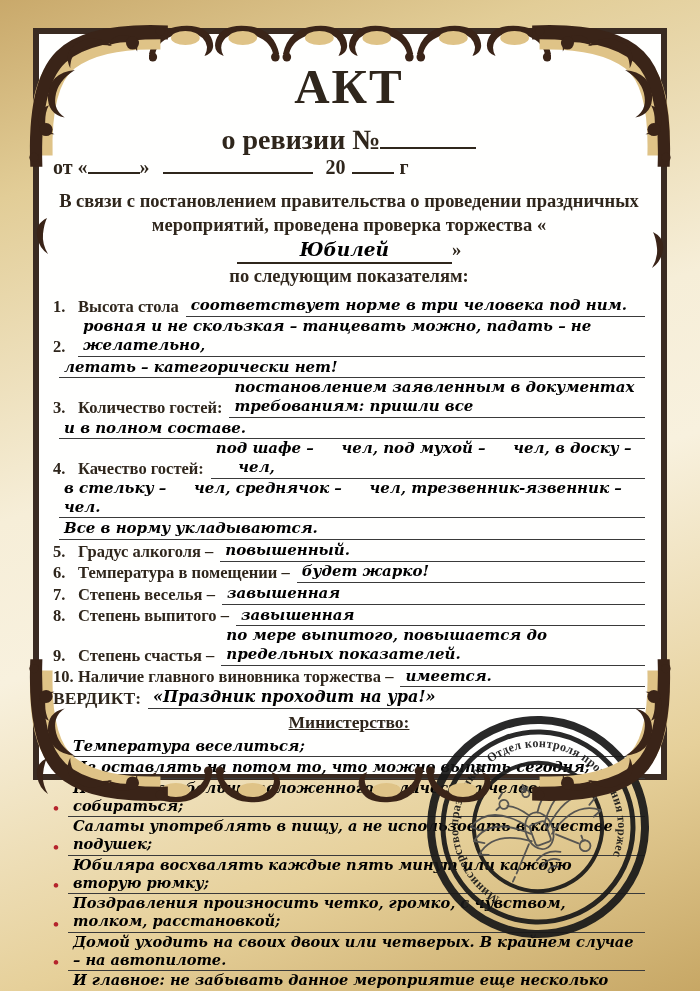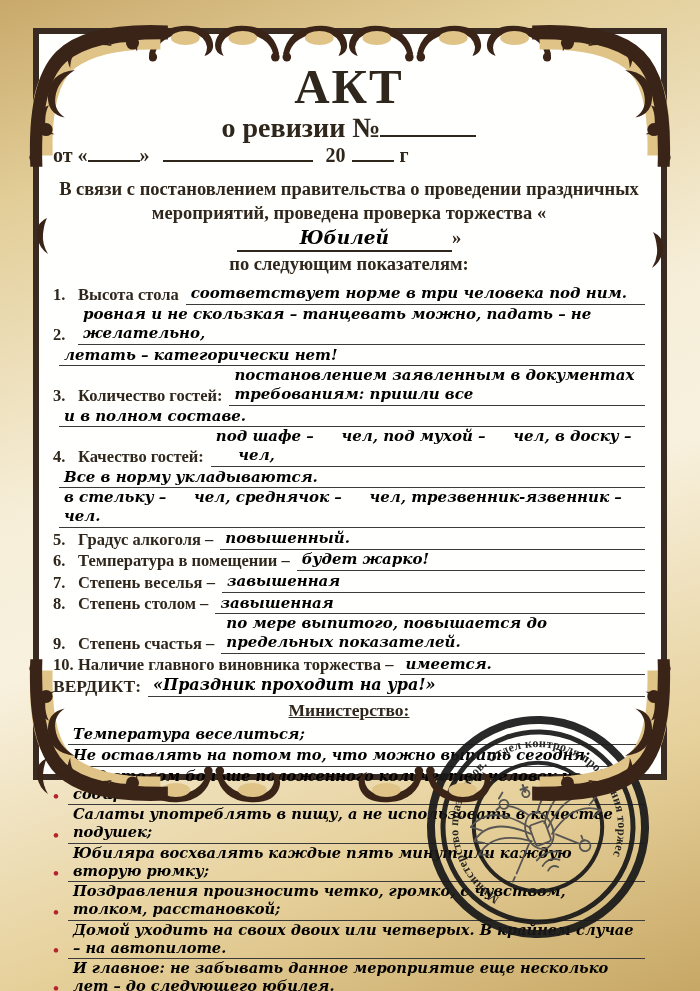--- a/index.html
+++ b/index.html
@@ -22,21 +22,21 @@
   .corner.br{right:-18px;bottom:-34px;transform:scale(-1,-1);}
   .frieze{position:absolute;left:110px;right:110px;top:-16px;height:44px;z-index:4;pointer-events:none;}
   .frieze.bottom{top:auto;bottom:-36px;transform:scaleY(-1);}
   .notch{position:absolute;width:14px;height:40px;z-index:6;pointer-events:none;}
   .notch svg{width:100%;height:100%;}
   .notch.nl1{left:-4px;top:182px;}
   .notch.nr1{right:-4px;top:196px;transform:scaleX(-1);}
   .notch.nl2{left:-4px;top:722px;}
   
   .t-title{font-size:49px;font-weight:bold;text-align:center;letter-spacing:2px;line-height:1.02;margin-top:14px;}
-  .t-sub{font-size:28px;font-weight:bold;text-align:center;margin-top:0;}
+  .t-sub{font-size:28px;font-weight:bold;text-align:center;margin-top:12px;}
   .blank{display:inline-block;border-bottom:2px solid #2f261c;vertical-align:baseline;}
   .t-sub .blank{width:96px;height:4px;}
   .dateline{font-size:20px;font-weight:bold;text-align:left;margin-top:0;}
   .dateline .blank{height:3px;}
   .intro{font-size:18.5px;font-weight:bold;text-align:center;line-height:1.32;margin-top:10px;}
   .intro .fillwrap{display:inline-block;border-bottom:2px solid #2f261c;min-width:215px;text-align:center;}
   .script{font-family:"DejaVu Serif","Liberation Serif",serif;font-style:italic;font-weight:bold;color:#000000;}
   
   .form{margin-top:7px;}
   .row{display:flex;align-items:flex-end;min-height:21.6px;font-size:16.5px;font-weight:bold;}
@@ -169,43 +169,43 @@
         </div>
       <div class="row cont">
           <span class="ans script">и в полном составе.</span>
         </div>
       <div class="row">
           <span class="num">4.</span>
           <span class="lbl">Качество гостей:</span>
           <span class="ans script">под шафе –   чел, под мухой –   чел, в доску –   чел,</span>
         </div>
       <div class="row cont">
+          <span class="ans script">в стельку –   чел, среднячок –   чел, трезвенник-язвенник –   чел.</span>
+        </div>
+      <div class="row cont">
           <span class="ans script">Все в норму укладываются.</span>
-        </div>
-      <div class="row cont">
-          <span class="ans script">в стельку –   чел, среднячок –   чел, трезвенник-язвенник –   чел.</span>
         </div>
       <div class="row">
           <span class="num">5.</span>
           <span class="lbl">Градус алкоголя –</span>
           <span class="ans script">повышенный.</span>
         </div>
       <div class="row">
           <span class="num">6.</span>
           <span class="lbl">Температура в помещении –</span>
           <span class="ans script">будет жарко!</span>
         </div>
       <div class="row">
           <span class="num">7.</span>
           <span class="lbl">Степень веселья –</span>
           <span class="ans script">завышенная</span>
         </div>
       <div class="row">
           <span class="num">8.</span>
-          <span class="lbl">Степень столом –</span>
+          <span class="lbl">Степень выпитого –</span>
           <span class="ans script">завышенная</span>
         </div>
       <div class="row">
           <span class="num">9.</span>
           <span class="lbl">Степень счастья –</span>
           <span class="ans script">по мере выпитого, повышается до предельных показателей.</span>
         </div>
       <div class="row">
           <span class="num">10.</span>
           <span class="lbl">Наличие главного виновника торжества –</span>

